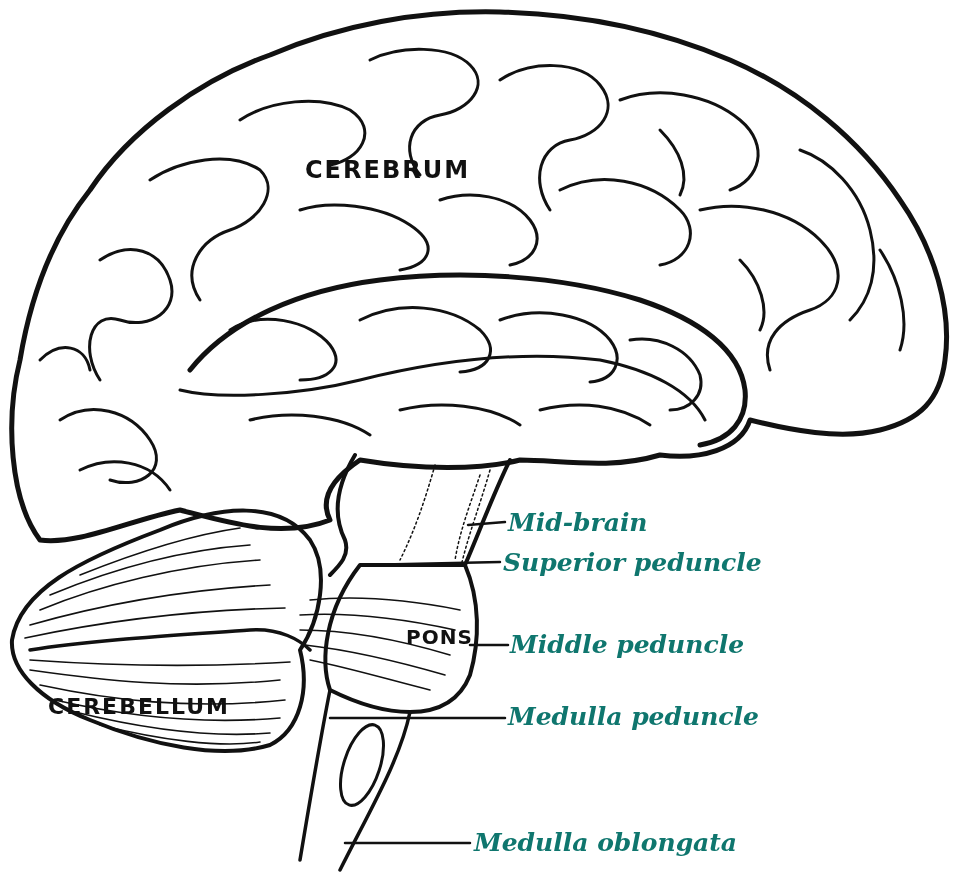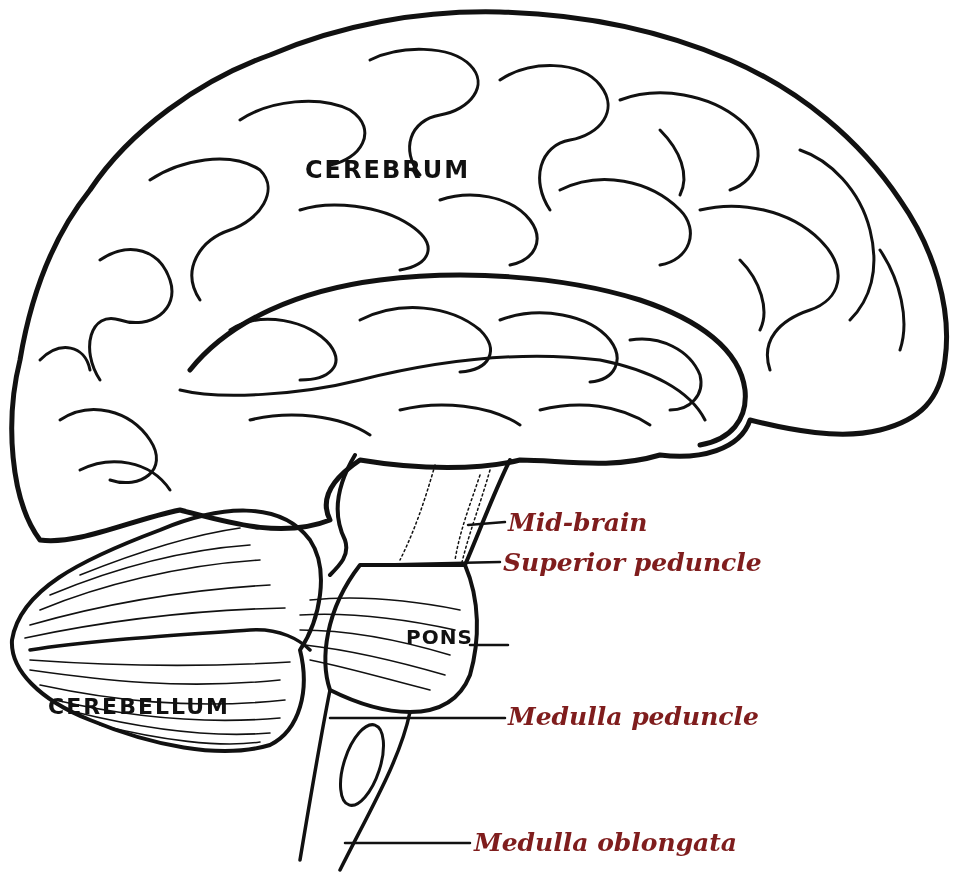--- a/index.html
+++ b/index.html
@@ -18,21 +18,21 @@
     color: #111;
     letter-spacing: 2px;
     white-space: nowrap;
     line-height: 1;
   }
   .callout-label {
     position: absolute;
     font-family: "DejaVu Serif", serif;
     font-style: italic;
     font-weight: bold;
-    color: #7f1d1d;
+    color: #0f766e;
     font-size: 25px;
     white-space: nowrap;
     line-height: 1;
   }
 </style>
 </head>
 <body>
 
 <div id="stage">
 
@@ -125,15 +125,16 @@
       </g>
     </g>
   </svg>
 
   <span class="region-label" style="left:305px; top:158px; font-size:24px;">CEREBRUM</span>
   <span class="region-label" style="left:48px; top:660px; font-size:22px;margin-top:36px;">CEREBELLUM</span>
   <span class="region-label" style="left:406px; top:627px; font-size:20px; letter-spacing:1px;">PONS</span>
 
   <span class="callout-label" style="left:508px; top:510px;">Mid-brain</span>
   <span class="callout-label" style="left:503px; top:550px;">Superior peduncle</span>
+  <span class="callout-label" style="left:510px; top:632px;">Middle peduncle</span>
   <span class="callout-label" style="left:508px; top:704px;">Medulla peduncle</span>
   <span class="callout-label" style="left:474px; top:830px;">Medulla oblongata</span>
 </div>
 
 </body></html>

